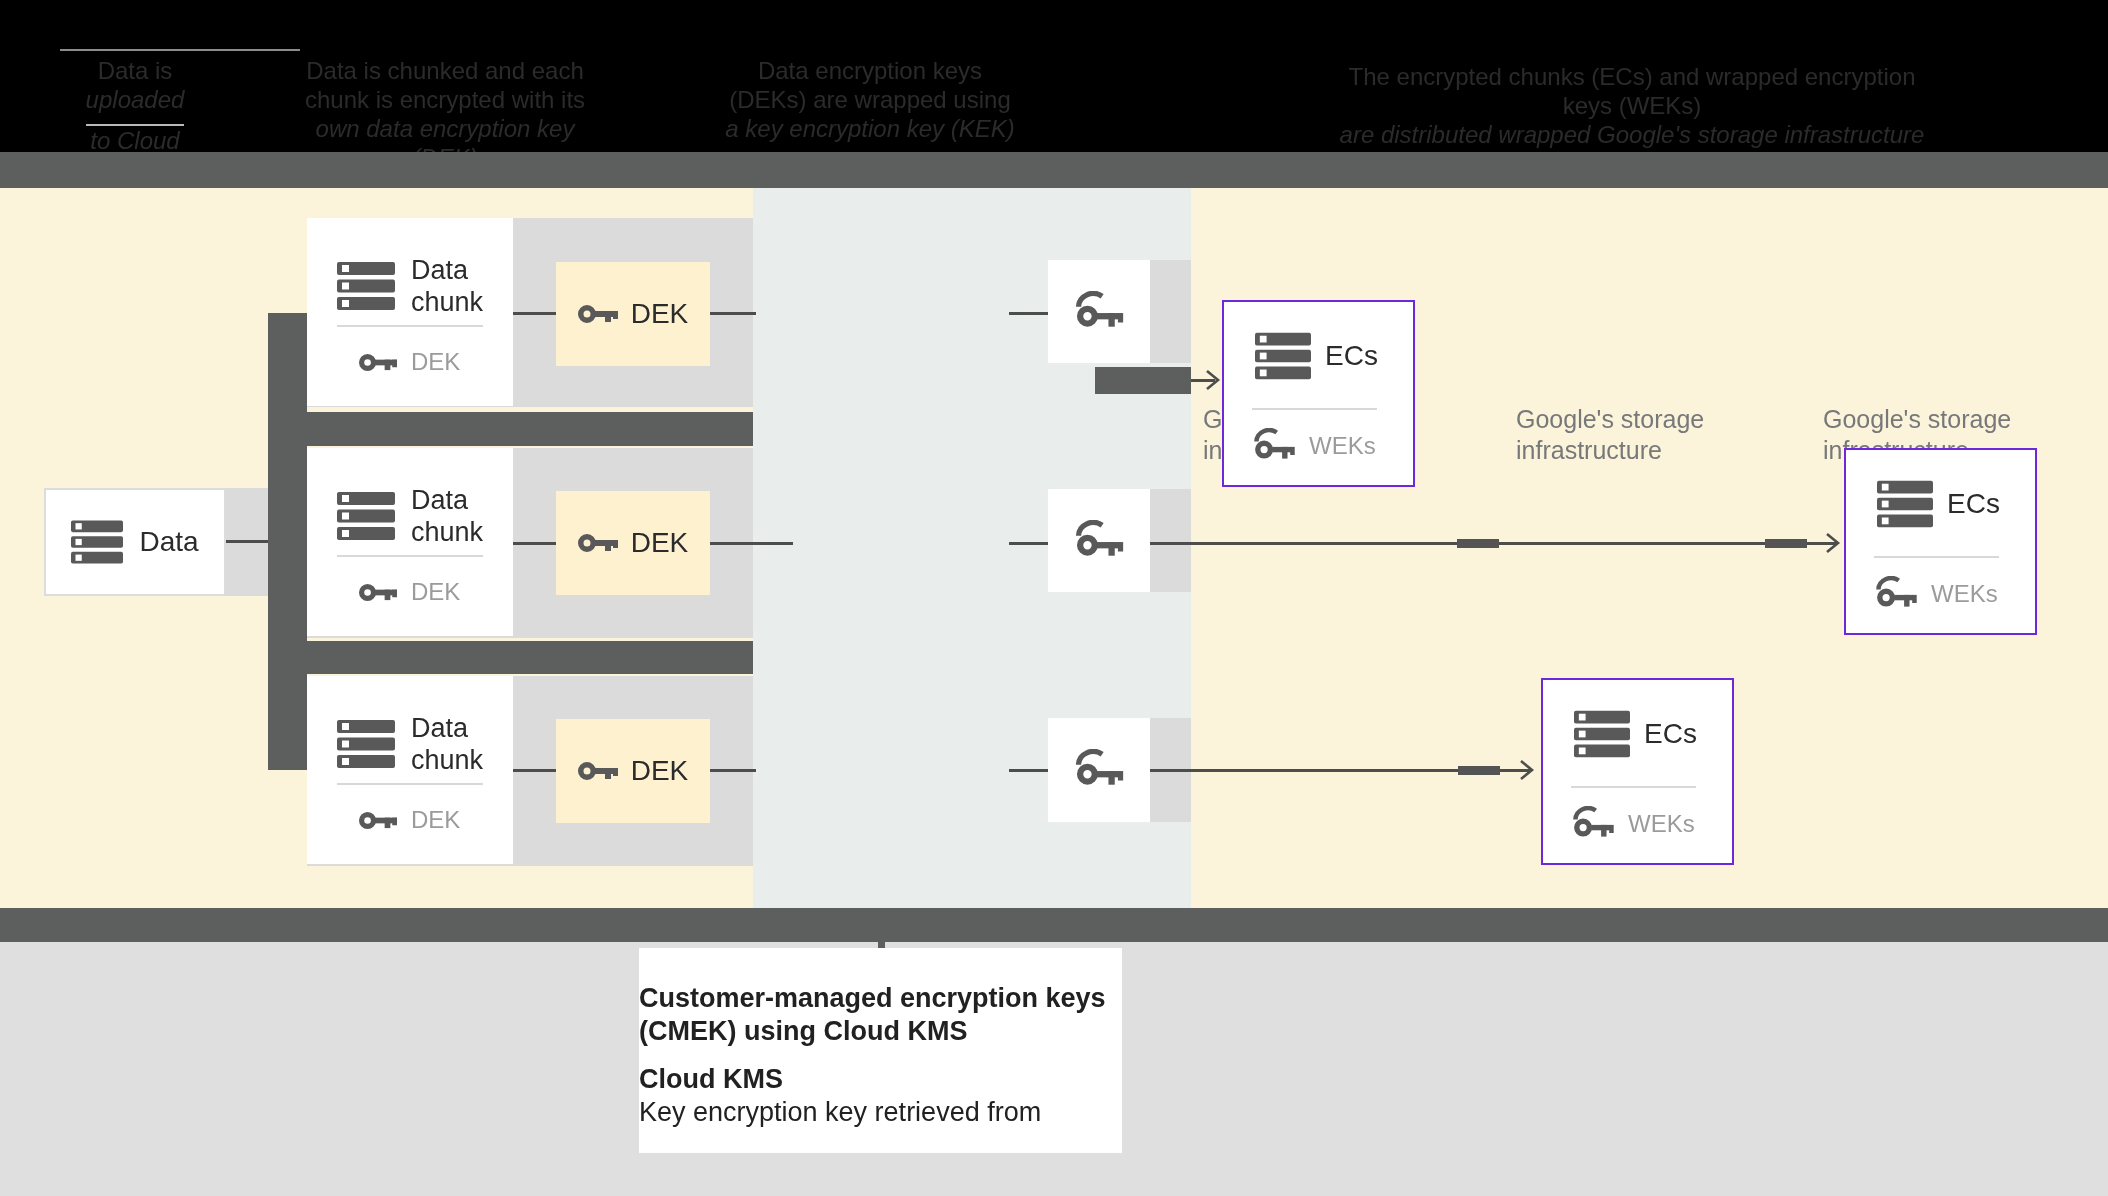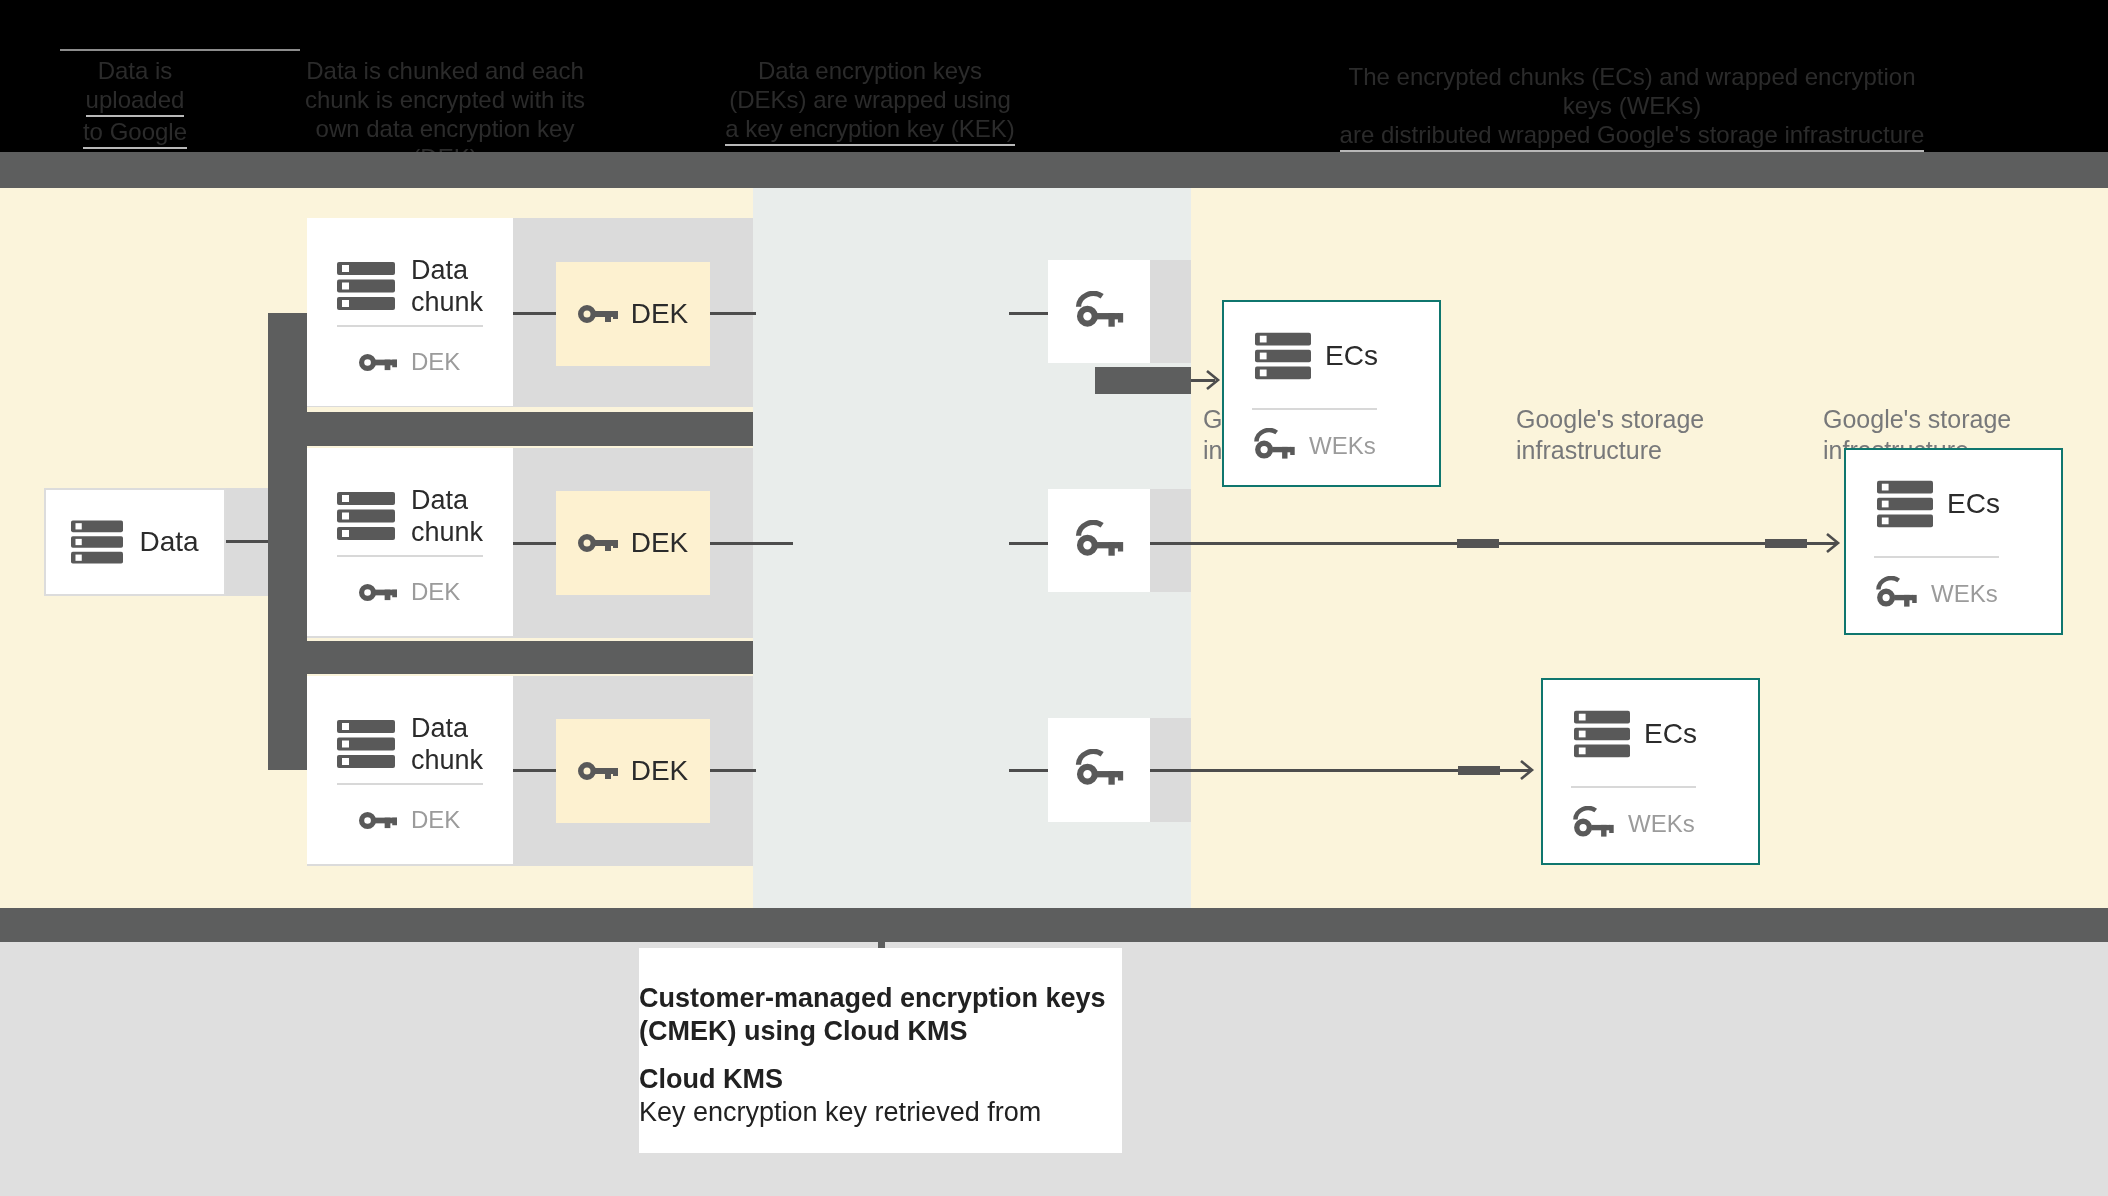--- a/index.html
+++ b/index.html
@@ -6,21 +6,21 @@
   .stage{position:relative;width:2108px;height:1196px;overflow:hidden;
          font-family:"Liberation Sans",sans-serif;background:#000;}
   .abs{position:absolute;}
 
   
   .hdr{position:absolute;left:0;top:0;width:2108px;height:152px;background:#000;}
   .legend-col{position:absolute;top:56px;color:#2b2b2b;font-size:24px;line-height:29px;
               text-align:center;}
   .legend-line{display:block;}
   .legend-line .u{display:inline-block;border-bottom:2px solid rgba(255,255,255,0.72);
-                  padding-bottom:1px;}
+                  padding-bottom:10px;font-style:italic;}
   .stray-line{position:absolute;background:rgba(255,255,255,0.55);height:2px;}
 
   
   .graybar{position:absolute;left:0;width:2108px;background:#5d5e5e;}
   .main{position:absolute;left:0;top:188px;width:2108px;height:720px;background:#fbf4db;}
   .kms-panel{position:absolute;left:753px;top:0;width:438px;height:720px;background:#e9edeb;}
   .row-band{position:absolute;left:307px;width:446px;background:#dbdbdb;}
   .key-band{position:absolute;left:1150px;width:41px;background:#dbdbdb;}
   .sep-bar{position:absolute;left:268px;width:485px;background:#5d5e5e;}
   .trunk{position:absolute;left:268px;top:125px;width:39px;height:457px;background:#5d5e5e;}
@@ -32,21 +32,21 @@
   .white-box{position:absolute;background:#fff;box-sizing:border-box;}
   .data-box{left:44px;top:300px;width:182px;height:108px;border:2px solid #dcdcdc;
             display:flex;align-items:center;justify-content:center;gap:16px;}
   .chunk-box{left:307px;width:206px;height:188px;}
   .dek-chip{position:absolute;left:556px;width:154px;height:104px;background:#fdf1d0;
             display:flex;align-items:center;justify-content:center;gap:13px;}
   .kek-box{position:absolute;left:793px;top:304px;width:175px;height:104px;background:#dfeee6;
            border:2px solid #d5ded8;box-sizing:border-box;
            display:flex;align-items:center;justify-content:center;gap:13px;}
   .wkey-box{left:1048px;width:102px;height:103px;display:flex;align-items:center;justify-content:center;}
-  .ecs-box{width:219px;height:187px;border:2px solid #0f766e;text-align:center;}
+  .ecs-box{width:193px;height:187px;border:2px solid #6d28d9;text-align:center;}
   .caption-box{left:639px;top:948px;width:483px;height:205px;text-align:left;
                color:#212121;font-size:27px;line-height:33px;padding-top:34px;}
   .caption-box .b{font-weight:bold;}
   .caption-gap{height:15px;}
 
   .box-label{font-size:28px;color:#2b2b2b;}
   .muted{color:#9b9b9b;font-size:24px;}
   .divider{position:absolute;height:2px;background:#d8d8d8;}
   .storage-label{position:absolute;top:216px;width:300px;color:#77787a;font-size:25px;line-height:31px;}
 
@@ -65,21 +65,21 @@
 <body>
 
 <div class="stage">
 
   <div class="hdr">
     <div class="stray-line" style="left:60px;top:49px;width:240px;"></div>
 
     <div class="legend-col" style="left:75px;width:120px;">
       <span class="legend-line"><span>Data is</span></span>
       <span class="legend-line"><span class="u">uploaded</span></span>
-      <span class="legend-line"><span class="u">to Google</span></span>
+      <span class="legend-line"><span class="u">to Cloud</span></span>
     </div>
 
     <div class="legend-col" style="left:280px;width:330px;">
       <span class="legend-line"><span>Data is chunked and each</span></span>
       <span class="legend-line"><span>chunk is encrypted with its</span></span>
       <span class="legend-line"><span class="u">own data encryption key (DEK)</span></span>
     </div>
 
     <div class="legend-col" style="left:690px;width:360px;">
       <span class="legend-line"><span>Data encryption keys</span></span>

